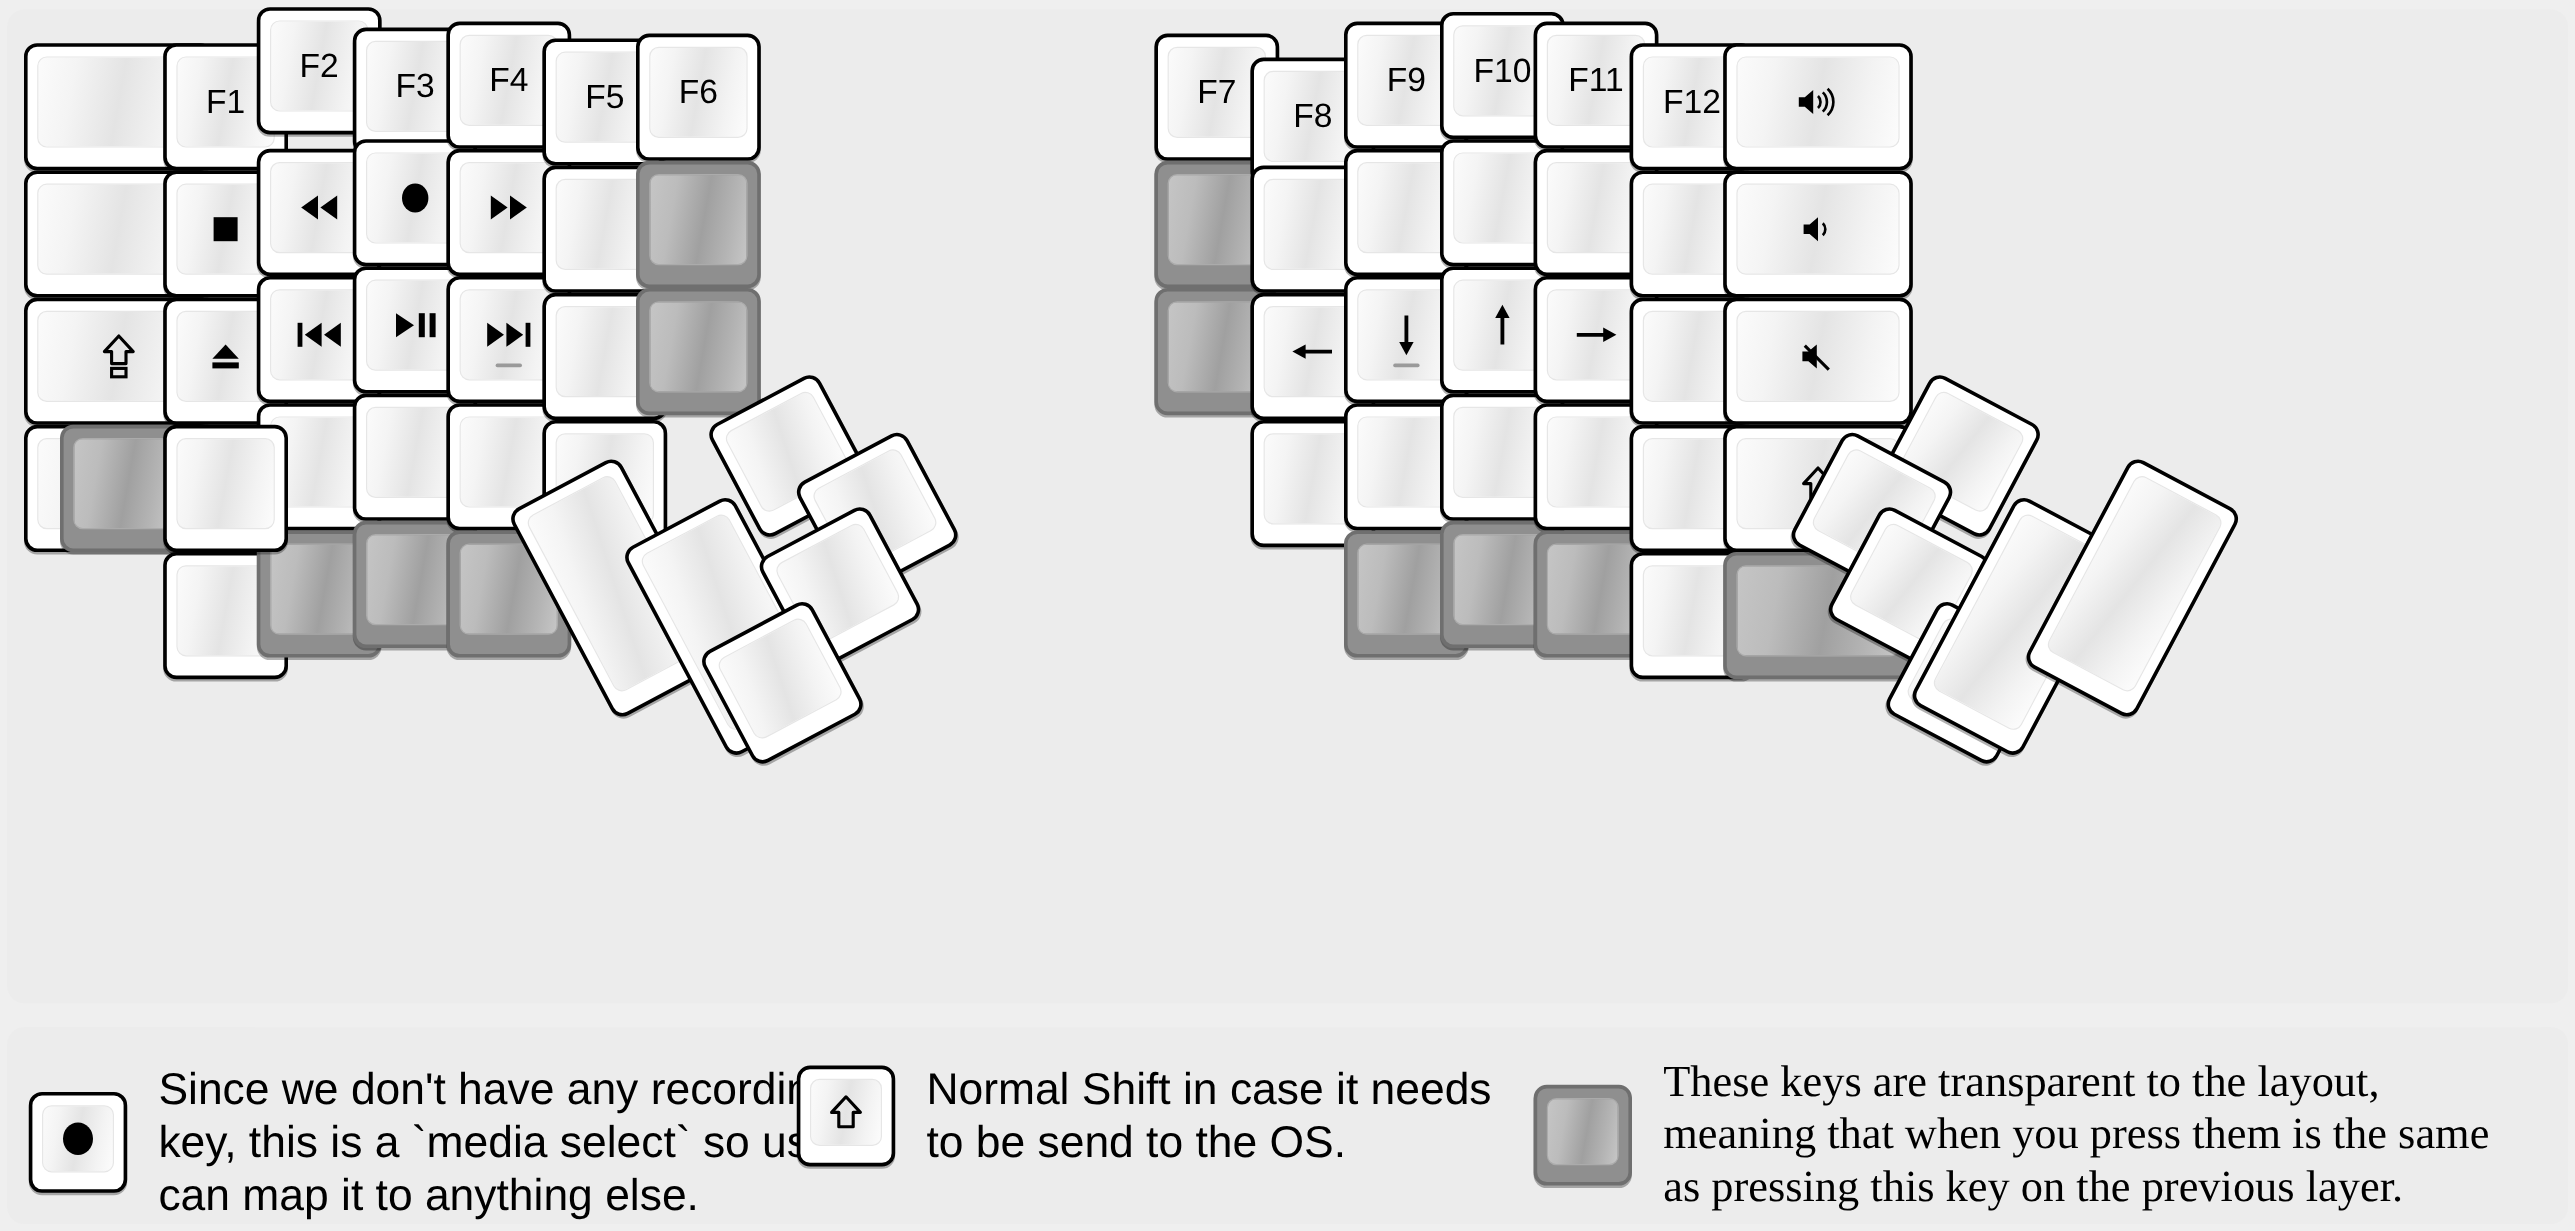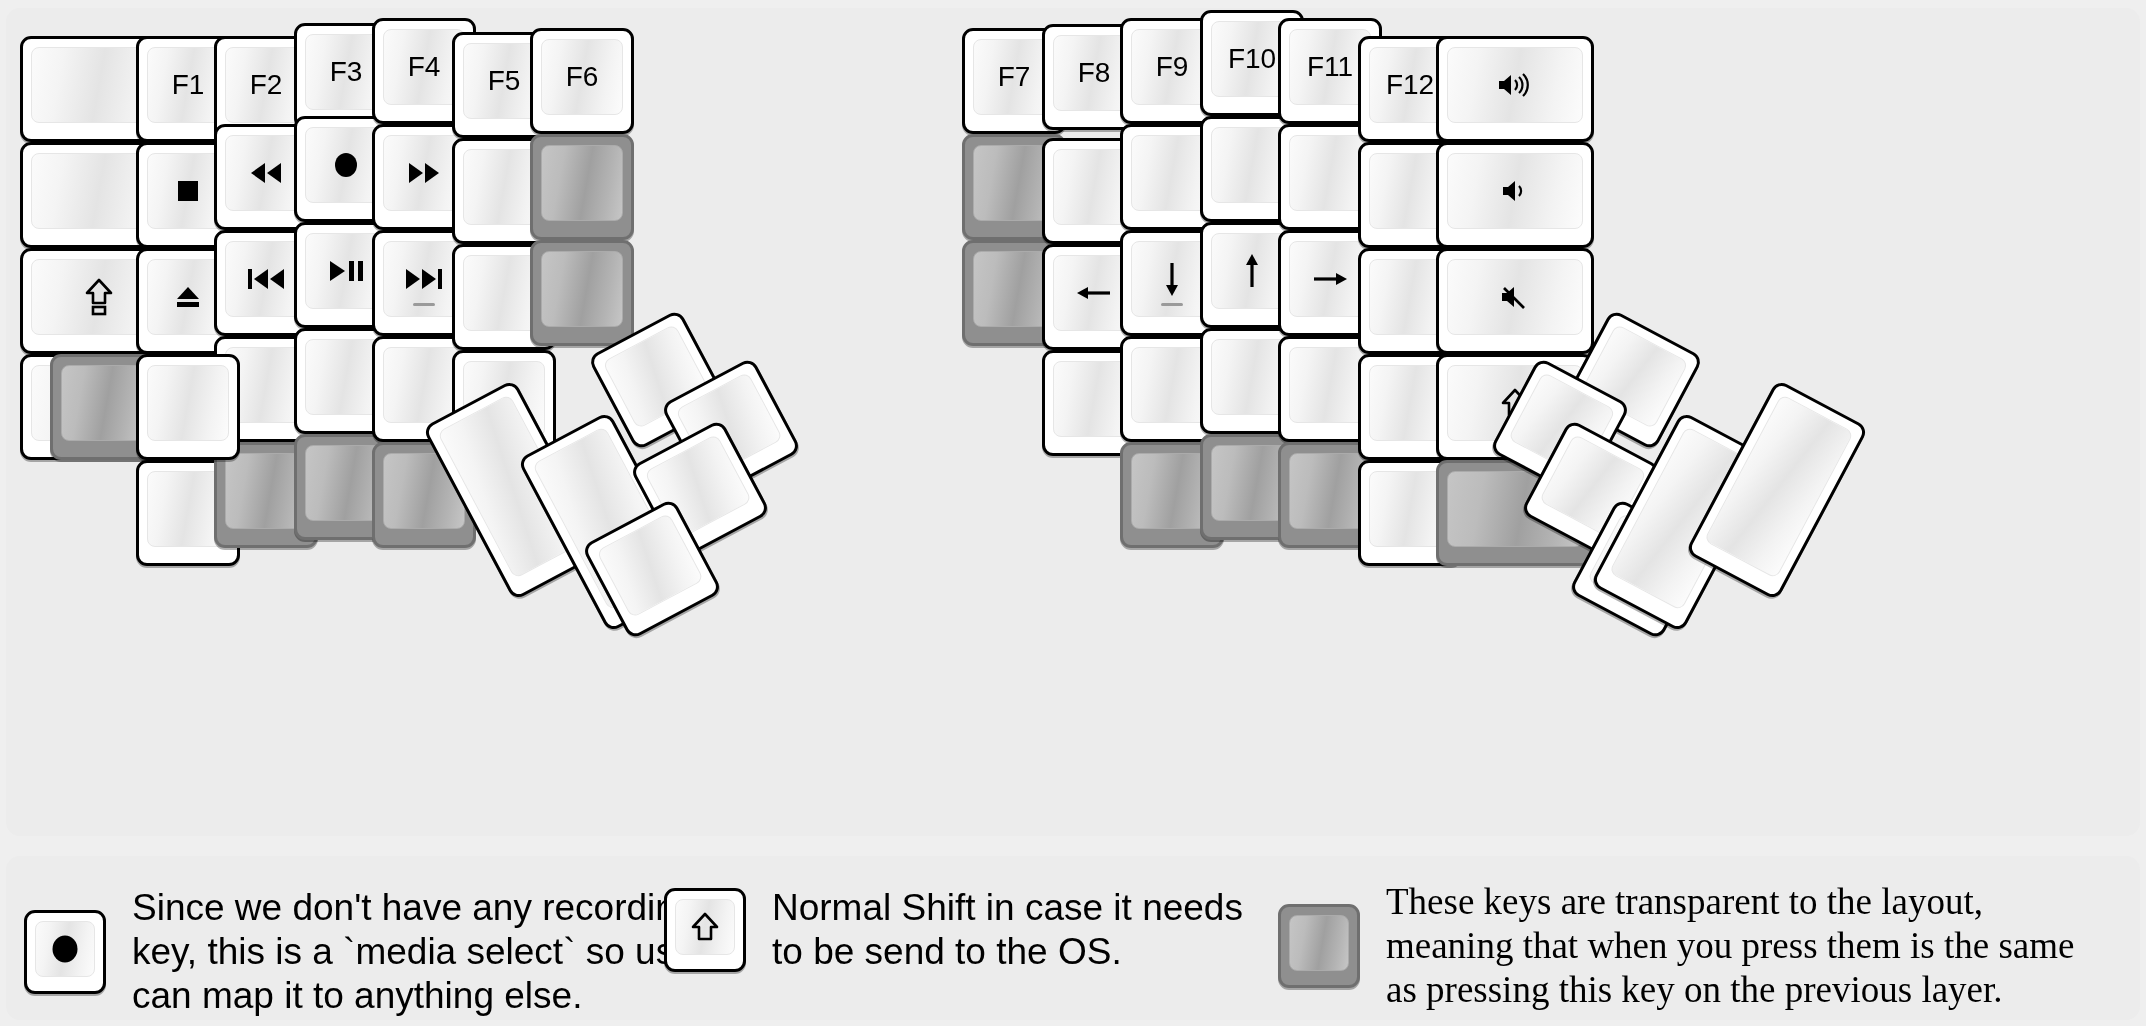--- a/index.html
+++ b/index.html
@@ -172,21 +172,21 @@
             </svg>
           </span>
         </div>
       </div>
       <div class="key" style="left: 136px; top: 354px; width: 104px; height: 106px;">
         <div class="cap"></div>
       </div>
       <div class="key" style="left: 136px; top: 460px; width: 104px; height: 106px;">
         <div class="cap"></div>
       </div>
-      <div class="key" style="left: 214px; top: 36px; width: 104px; height: 106px; padding-left: 38px;">
+      <div class="key" style="left: 214px; top: 6px; width: 104px; height: 106px; padding-left: 38px;">
         <div class="cap">
           <span class="lbl">F2</span>
         </div>
       </div>
       <div class="key" style="left: 214px; top: 124px; width: 104px; height: 106px;">
         <div class="cap">
           <span class="lbl glyph">
             <svg class="ic" width="38" height="26" viewBox="0 0 38 26">
               <path d="M18 3 L18 23 L4 13 Z" fill="#000"></path>
               <path d="M34 3 L34 23 L20 13 Z" fill="#000"></path>
@@ -304,21 +304,21 @@
         <div class="cap">
           <span class="lbl">F7</span>
         </div>
       </div>
       <div class="key trans" style="left: 962px; top: 134px; width: 104px; height: 106px;">
         <div class="cap"></div>
       </div>
       <div class="key trans" style="left: 962px; top: 240px; width: 104px; height: 106px;">
         <div class="cap"></div>
       </div>
-      <div class="key" style="left: 1042px; top: 24px; width: 104px; height: 106px;">
+      <div class="key" style="left: 1042px; top: 48px; width: 104px; height: 106px;">
         <div class="cap">
           <span class="lbl">F8</span>
         </div>
       </div>
       <div class="key" style="left: 1042px; top: 138px; width: 104px; height: 106px;">
         <div class="cap"></div>
       </div>
       <div class="key" style="left: 1042px; top: 244px; width: 104px; height: 106px;">
         <div class="cap">
           <span class="lbl glyph">

